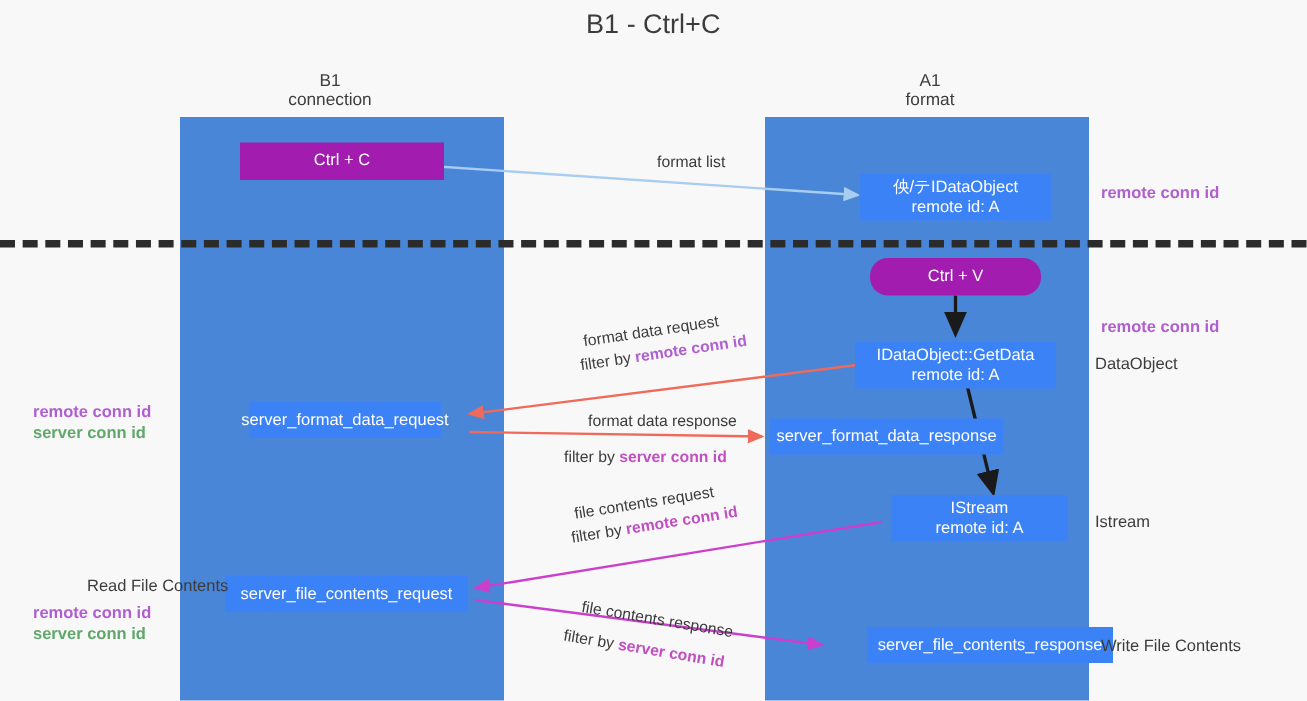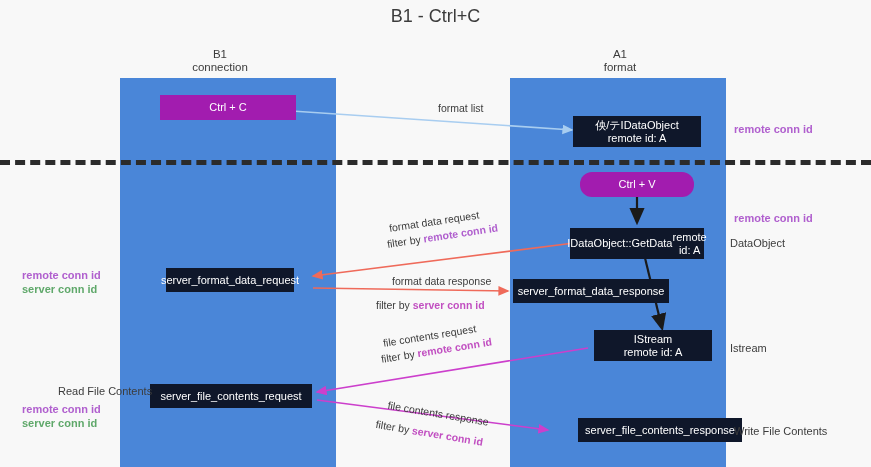--- a/index.html
+++ b/index.html
@@ -17,21 +17,21 @@
   .lane-head{position:absolute;text-align:center;color:#3c3c3c;font-size:11.5px;line-height:13px;}
 
   .title{
     position:absolute;left:0;top:6px;width:871px;text-align:center;
     color:#3c3c3c;font-size:18px;line-height:20px;
   }
 
   .box{position:absolute;box-sizing:border-box;display:flex;align-items:center;
        justify-content:center;text-align:center;color:#ffffff;font-size:11px;line-height:13px;}
   .box.green{background:#a21caf;}
-  .box.orange{background:#0f172a;}
+  .box.orange{background:#3b82f6;}
 
   .note{position:absolute;font-size:11px;line-height:14px;color:#3c3c3c;}
   .note.purple{color:#b05fce;font-weight:bold;}
   .note.green{color:#5fa86a;font-weight:bold;}
   .note.right{text-align:left;}
   .note.leftcol{text-align:left;}
 
   .edge-label{position:absolute;font-size:10.5px;line-height:14px;color:#3c3c3c;white-space:nowrap;}
   .k-purple{color:#b05fce;font-weight:bold;}
   .k-magenta{color:#c14fc1;font-weight:bold;}
@@ -97,21 +97,21 @@
 
   <div class="box green" style="left:160px;top:95px;width:136px;height:25px;">Ctrl + C</div>
 
   <div class="box orange" style="left:573px;top:116px;width:128px;height:31px;flex-direction:column;">
     <span>佒/テIDataObject</span>
     <span>remote id: A</span>
   </div>
 
   <div class="box green" style="left:580px;top:172px;width:114px;height:25px;border-radius:12px;">Ctrl + V</div>
 
-  <div class="box orange" style="left:570px;top:228px;width:134px;height:31px;flex-direction:row;">
+  <div class="box orange" style="left:570px;top:228px;width:134px;height:31px;flex-direction:column;">
     <span>IDataObject::GetData</span>
     <span>remote id: A</span>
   </div>
 
   <div class="box orange" style="left:166px;top:268px;width:128px;height:24px;">server_format_data_request</div>
 
   <div class="box orange" style="left:513px;top:279px;width:156px;height:24px;">server_format_data_response</div>
 
   <div class="box orange" style="left:594px;top:330px;width:118px;height:31px;flex-direction:column;">
     <span>IStream</span>

